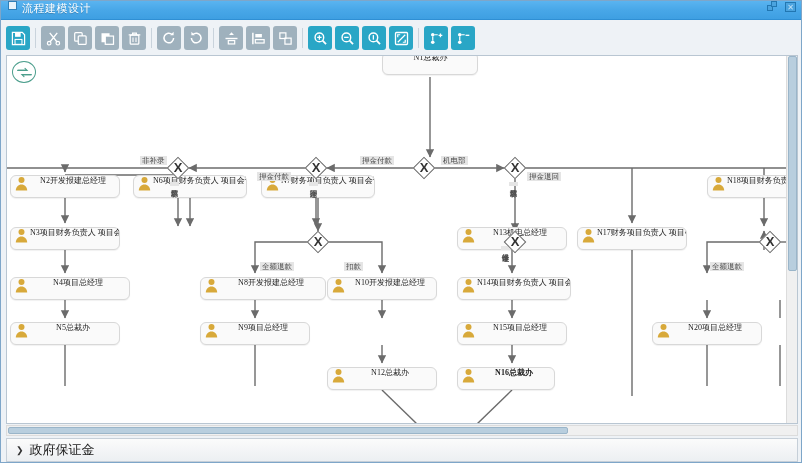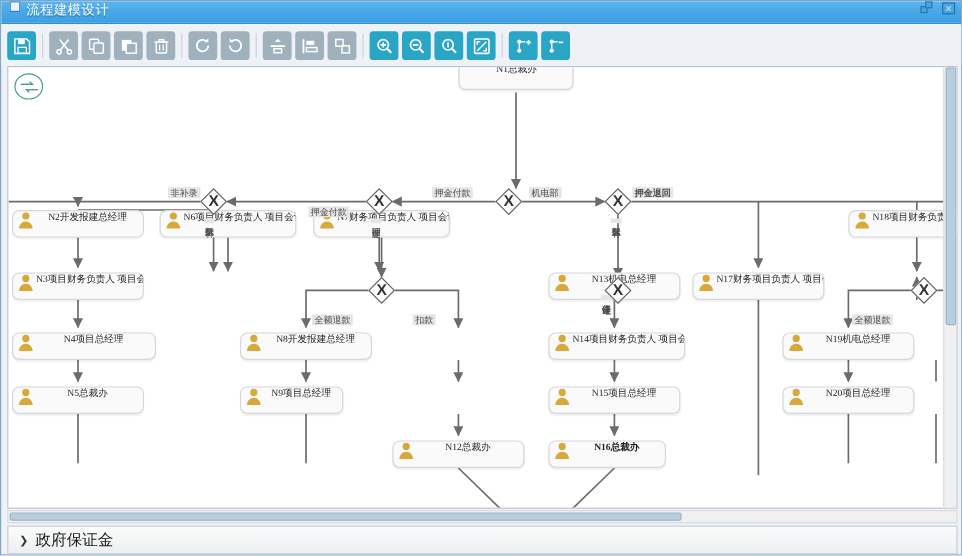--- a/index.html
+++ b/index.html
@@ -531,58 +531,58 @@
 
       <div class="node" style="left:3px; top:221px; width:120px;">
         <span class="person">
           <svg width="13" height="15" viewBox="0 0 13 15">
               <circle cx="6.5" cy="4" r="3" fill="#d8a93a"></circle>
               <path d="M0.8 14.5c0-3.4 2.6-6 5.7-6s5.7 2.6 5.7 6z" fill="#d8a93a"></path>
             </svg>
         </span>
         <span class="nlabel">N4项目总经理</span>
       </div>
-      <div class="node" style="left:193px; top:221px; width:110px;">
+      <div class="node" style="left:193px; top:221px; width:126px;">
         <span class="person">
           <svg width="13" height="15" viewBox="0 0 13 15">
               <circle cx="6.5" cy="4" r="3" fill="#d8a93a"></circle>
               <path d="M0.8 14.5c0-3.4 2.6-6 5.7-6s5.7 2.6 5.7 6z" fill="#d8a93a"></path>
             </svg>
         </span>
         <span class="nlabel">N8开发报建总经理</span>
       </div>
+      <div class="node" style="left:320px; top:221px; width:110px;">
+        <span class="person">
+          <svg width="13" height="15" viewBox="0 0 13 15">
+              <circle cx="6.5" cy="4" r="3" fill="#d8a93a"></circle>
+              <path d="M0.8 14.5c0-3.4 2.6-6 5.7-6s5.7 2.6 5.7 6z" fill="#d8a93a"></path>
+            </svg>
+        </span>
+        <span class="nlabel">N10开发报建总经理</span>
+      </div>
       <div class="node" style="left:450px; top:221px; width:114px;">
         <span class="person">
           <svg width="13" height="15" viewBox="0 0 13 15">
               <circle cx="6.5" cy="4" r="3" fill="#d8a93a"></circle>
               <path d="M0.8 14.5c0-3.4 2.6-6 5.7-6s5.7 2.6 5.7 6z" fill="#d8a93a"></path>
             </svg>
         </span>
         <span class="nlabel">N14项目财务负责人 项目会计</span>
       </div>
-      <div class="node" style="left:645px; top:221px; width:110px;">
-        <span class="person">
-          <svg width="13" height="15" viewBox="0 0 13 15">
-              <circle cx="6.5" cy="4" r="3" fill="#d8a93a"></circle>
-              <path d="M0.8 14.5c0-3.4 2.6-6 5.7-6s5.7 2.6 5.7 6z" fill="#d8a93a"></path>
-            </svg>
-        </span>
-        <span class="nlabel">N19机电总经理</span>
-      </div>
 
       <div class="node" style="left:3px; top:266px; width:110px;">
         <span class="person">
           <svg width="13" height="15" viewBox="0 0 13 15">
               <circle cx="6.5" cy="4" r="3" fill="#d8a93a"></circle>
               <path d="M0.8 14.5c0-3.4 2.6-6 5.7-6s5.7 2.6 5.7 6z" fill="#d8a93a"></path>
             </svg>
         </span>
         <span class="nlabel">N5总裁办</span>
       </div>
-      <div class="node" style="left:193px; top:266px; width:86px;">
+      <div class="node" style="left:193px; top:266px; width:110px;">
         <span class="person">
           <svg width="13" height="15" viewBox="0 0 13 15">
               <circle cx="6.5" cy="4" r="3" fill="#d8a93a"></circle>
               <path d="M0.8 14.5c0-3.4 2.6-6 5.7-6s5.7 2.6 5.7 6z" fill="#d8a93a"></path>
             </svg>
         </span>
         <span class="nlabel">N9项目总经理</span>
       </div>
       <div class="node" style="left:450px; top:266px; width:110px;">
         <span class="person">
@@ -648,21 +648,21 @@
       </div>
       <div class="gw" style="left:752px; top:175px;">
         <div class="dm"></div>
         <div class="xm">X</div>
       </div>
 
       <div class="elabel" style="left:133px; top:100px;">非补录</div>
       <div class="elabel" style="left:250px; top:100px;margin-top:16px;">押金付款</div>
       <div class="elabel" style="left:353px; top:100px;">押金付款</div>
       <div class="elabel" style="left:434px; top:100px;">机电部</div>
-      <div class="elabel" style="left:520px; top:100px;font-weight:bold;">押金退回</div>
+      <div class="elabel" style="left:520px; top:116px;">押金退回</div>
       <div class="elabel vert" style="left:163px; top:126px;">数据补录</div>
       <div class="elabel vert" style="left:302px; top:126px;">押金退回</div>
       <div class="elabel vert" style="left:502px; top:126px;">数据补录</div>
       <div class="elabel vert" style="left:494px; top:190px;">维修保证金</div>
       <div class="elabel" style="left:253px; top:206px;">全额退款</div>
       <div class="elabel" style="left:337px; top:206px;">扣款</div>
       <div class="elabel" style="left:703px; top:206px;">全额退款</div>
 
     </div>
 

